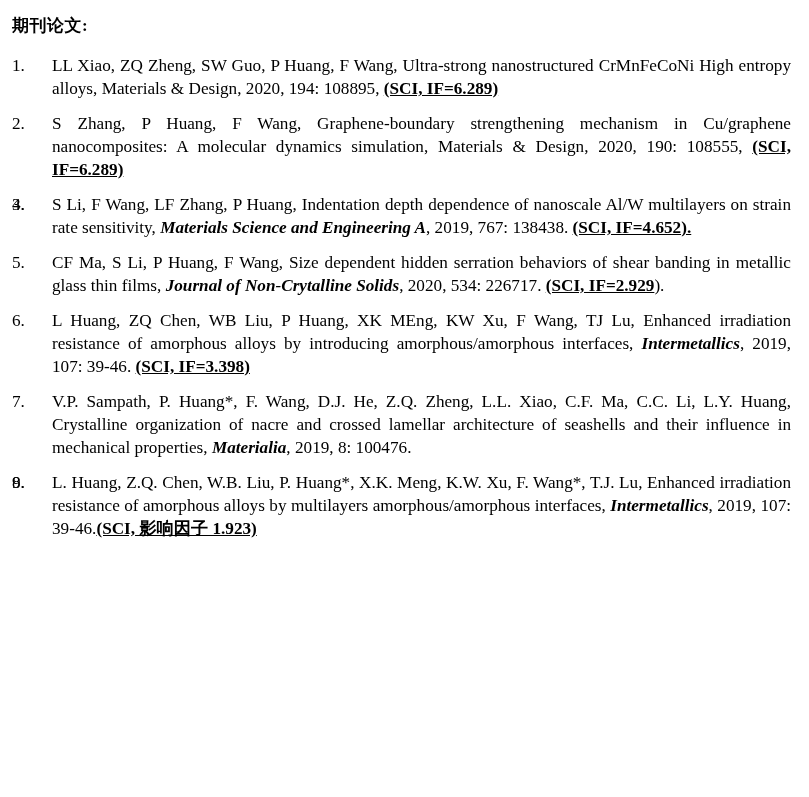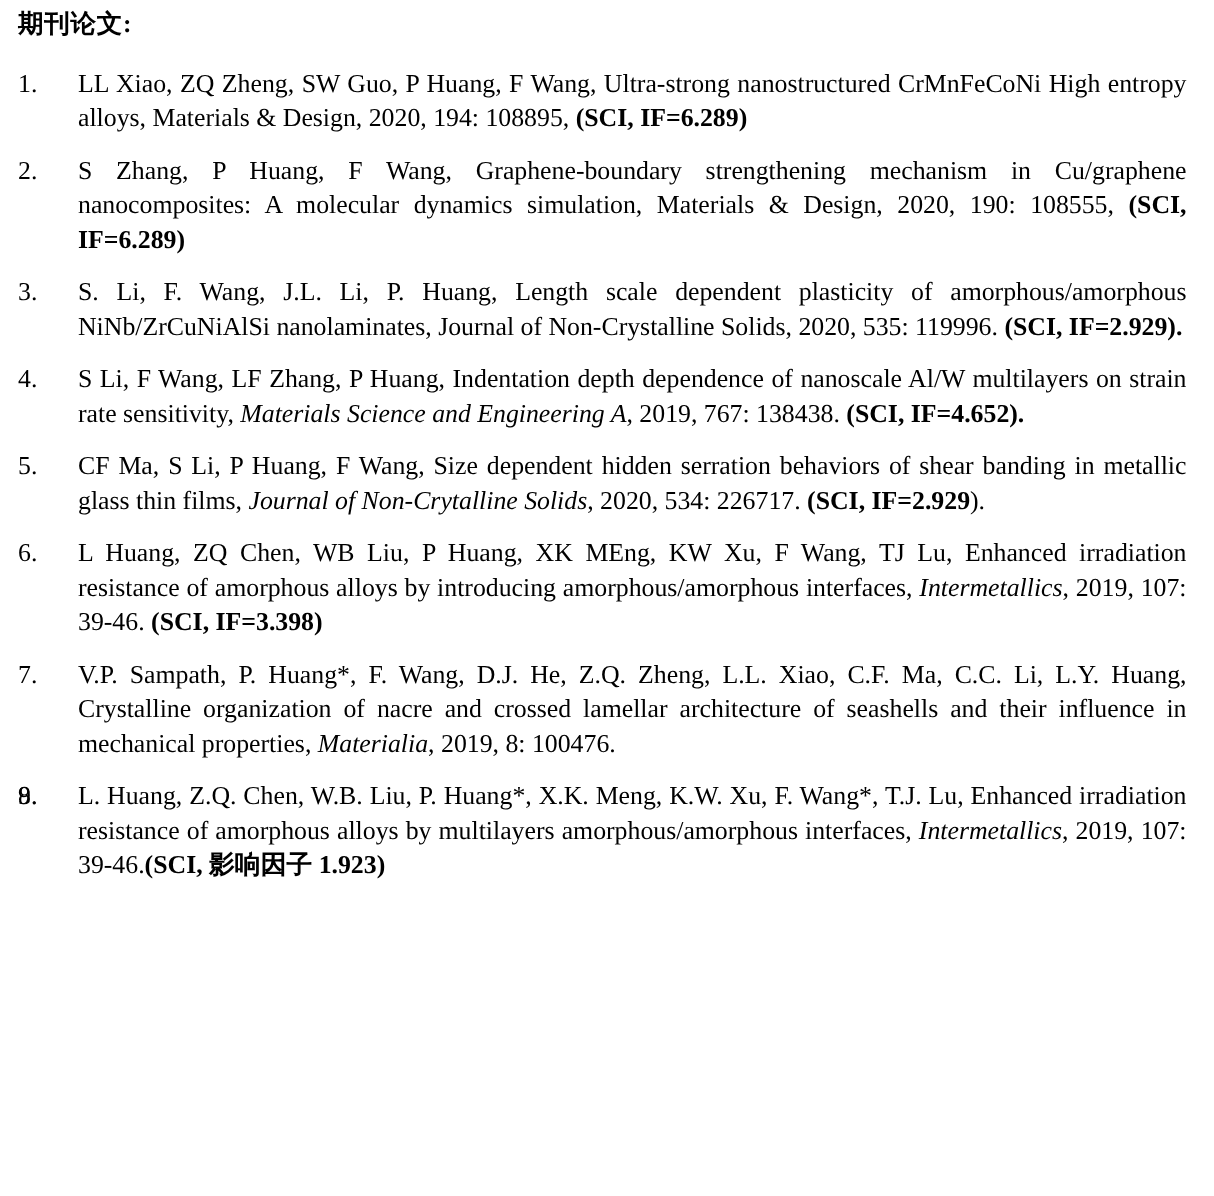--- a/index.html
+++ b/index.html
@@ -8,46 +8,46 @@
       font-family: "Liberation Serif", "DejaVu Serif", serif;
       color: #000000;
       font-size: 17.2px;
       line-height: 23px;
     }
     .page { position: relative; padding: 0 18px 0 12px; }
     .heading {
       font-weight: bold;
       font-size: 17px;
       margin: 0;
-      padding-top: 2px;
+      padding-top: 12px;
       height: 28px;
       line-height: 28px;
       letter-spacing: 0.5px;
     }
     ol.refs { list-style: none; margin: 0; padding: 0; }
     .ref {
       position: relative;
       padding-left: 40px;
       text-align: justify;
       margin-top: 12px;
     }
     .ref:first-child { margin-top: 14px; }
     .ref .num { position: absolute; left: 0; top: 0; }
-    .b { font-weight: bold; }
-    .bi { font-weight: normal; font-style: italic; }
+    .b { font-weight: bold; text-decoration: underline; }
+    .bi { font-weight: bold; font-style: italic; }
   </style>
 </head>
 <body>
 
 <div class="page">
   <h2 class="heading">期刊论文:</h2>
   <ol class="refs" id="refs">
       <li class="ref"><span class="num">1.</span><span class="body"><span>LL Xiao, ZQ Zheng, SW Guo, P Huang, F Wang, Ultra-strong nanostructured CrMnFeCoNi High entropy alloys, Materials &amp; Design, 2020, 194: 108895, </span><span class="b">(SCI, IF=6.289)</span></span></li>
       <li class="ref"><span class="num">2.</span><span class="body"><span>S Zhang, P Huang, F Wang, Graphene-boundary strengthening mechanism in Cu/graphene nanocomposites: A molecular dynamics simulation, Materials &amp; Design, 2020, 190: 108555, </span><span class="b">(SCI, IF=6.289)</span></span></li>
-      <li class="ref"><span class="num">3.</span><span class="body"><span>S. Li, F. Wang, J.L. Li, P. Huang, Length scale dependent plasticity of amorphous/amorphous NiNb/ZrCuNiAlSi nanolaminates, Journal of Non-Crystalline Solids, 2020, 535: 119996. </span><span class="b">(SCI, IF=2.929).</span></span></li>
+      <li class="ref"><span class="num">3.</span></li>
       <li class="ref"><span class="num">4.</span><span class="body"><span>S Li, F Wang, LF Zhang, P Huang, Indentation depth dependence of nanoscale Al/W multilayers on strain rate sensitivity, </span><span class="bi">Materials Science and Engineering A</span><span>, 2019, 767: 138438. </span><span class="b">(SCI, IF=4.652).</span></span></li>
       <li class="ref"><span class="num">5.</span><span class="body"><span>CF Ma, S Li, P Huang, F Wang, Size dependent hidden serration behaviors of shear banding in metallic glass thin films, </span><span class="bi">Journal of Non-Crytalline Solids</span><span>, 2020, 534: 226717. </span><span class="b">(SCI, IF=2.929</span><span>).</span></span></li>
       <li class="ref"><span class="num">6.</span><span class="body"><span>L Huang, ZQ Chen, WB Liu, P Huang, XK MEng, KW Xu, F Wang, TJ Lu, Enhanced irradiation resistance of amorphous alloys by introducing amorphous/amorphous interfaces, </span><span class="bi">Intermetallics</span><span>, 2019, 107: 39-46. </span><span class="b">(SCI, IF=3.398)</span></span></li>
       <li class="ref"><span class="num">7.</span><span class="body"><span>V.P. Sampath, P. Huang*, F. Wang, D.J. He, Z.Q. Zheng, L.L. Xiao, C.F. Ma, C.C. Li, L.Y. Huang, Crystalline organization of nacre and crossed lamellar architecture of seashells and their influence in mechanical properties, </span><span class="bi">Materialia</span><span>, 2019, 8: 100476.</span></span></li>
       <li class="ref"><span class="num">8.</span></li>
       <li class="ref"><span class="num">9.</span><span class="body"><span>L. Huang, Z.Q. Chen, W.B. Liu, P. Huang*, X.K. Meng, K.W. Xu, F. Wang*, T.J. Lu, Enhanced irradiation resistance of amorphous alloys by multilayers amorphous/amorphous interfaces, </span><span class="bi">Intermetallics</span><span>, 2019, 107: 39-46.</span><span class="b">(SCI, 影响因子 1.923)</span></span></li>
     </ol>
 </div>
 
 </body></html>

